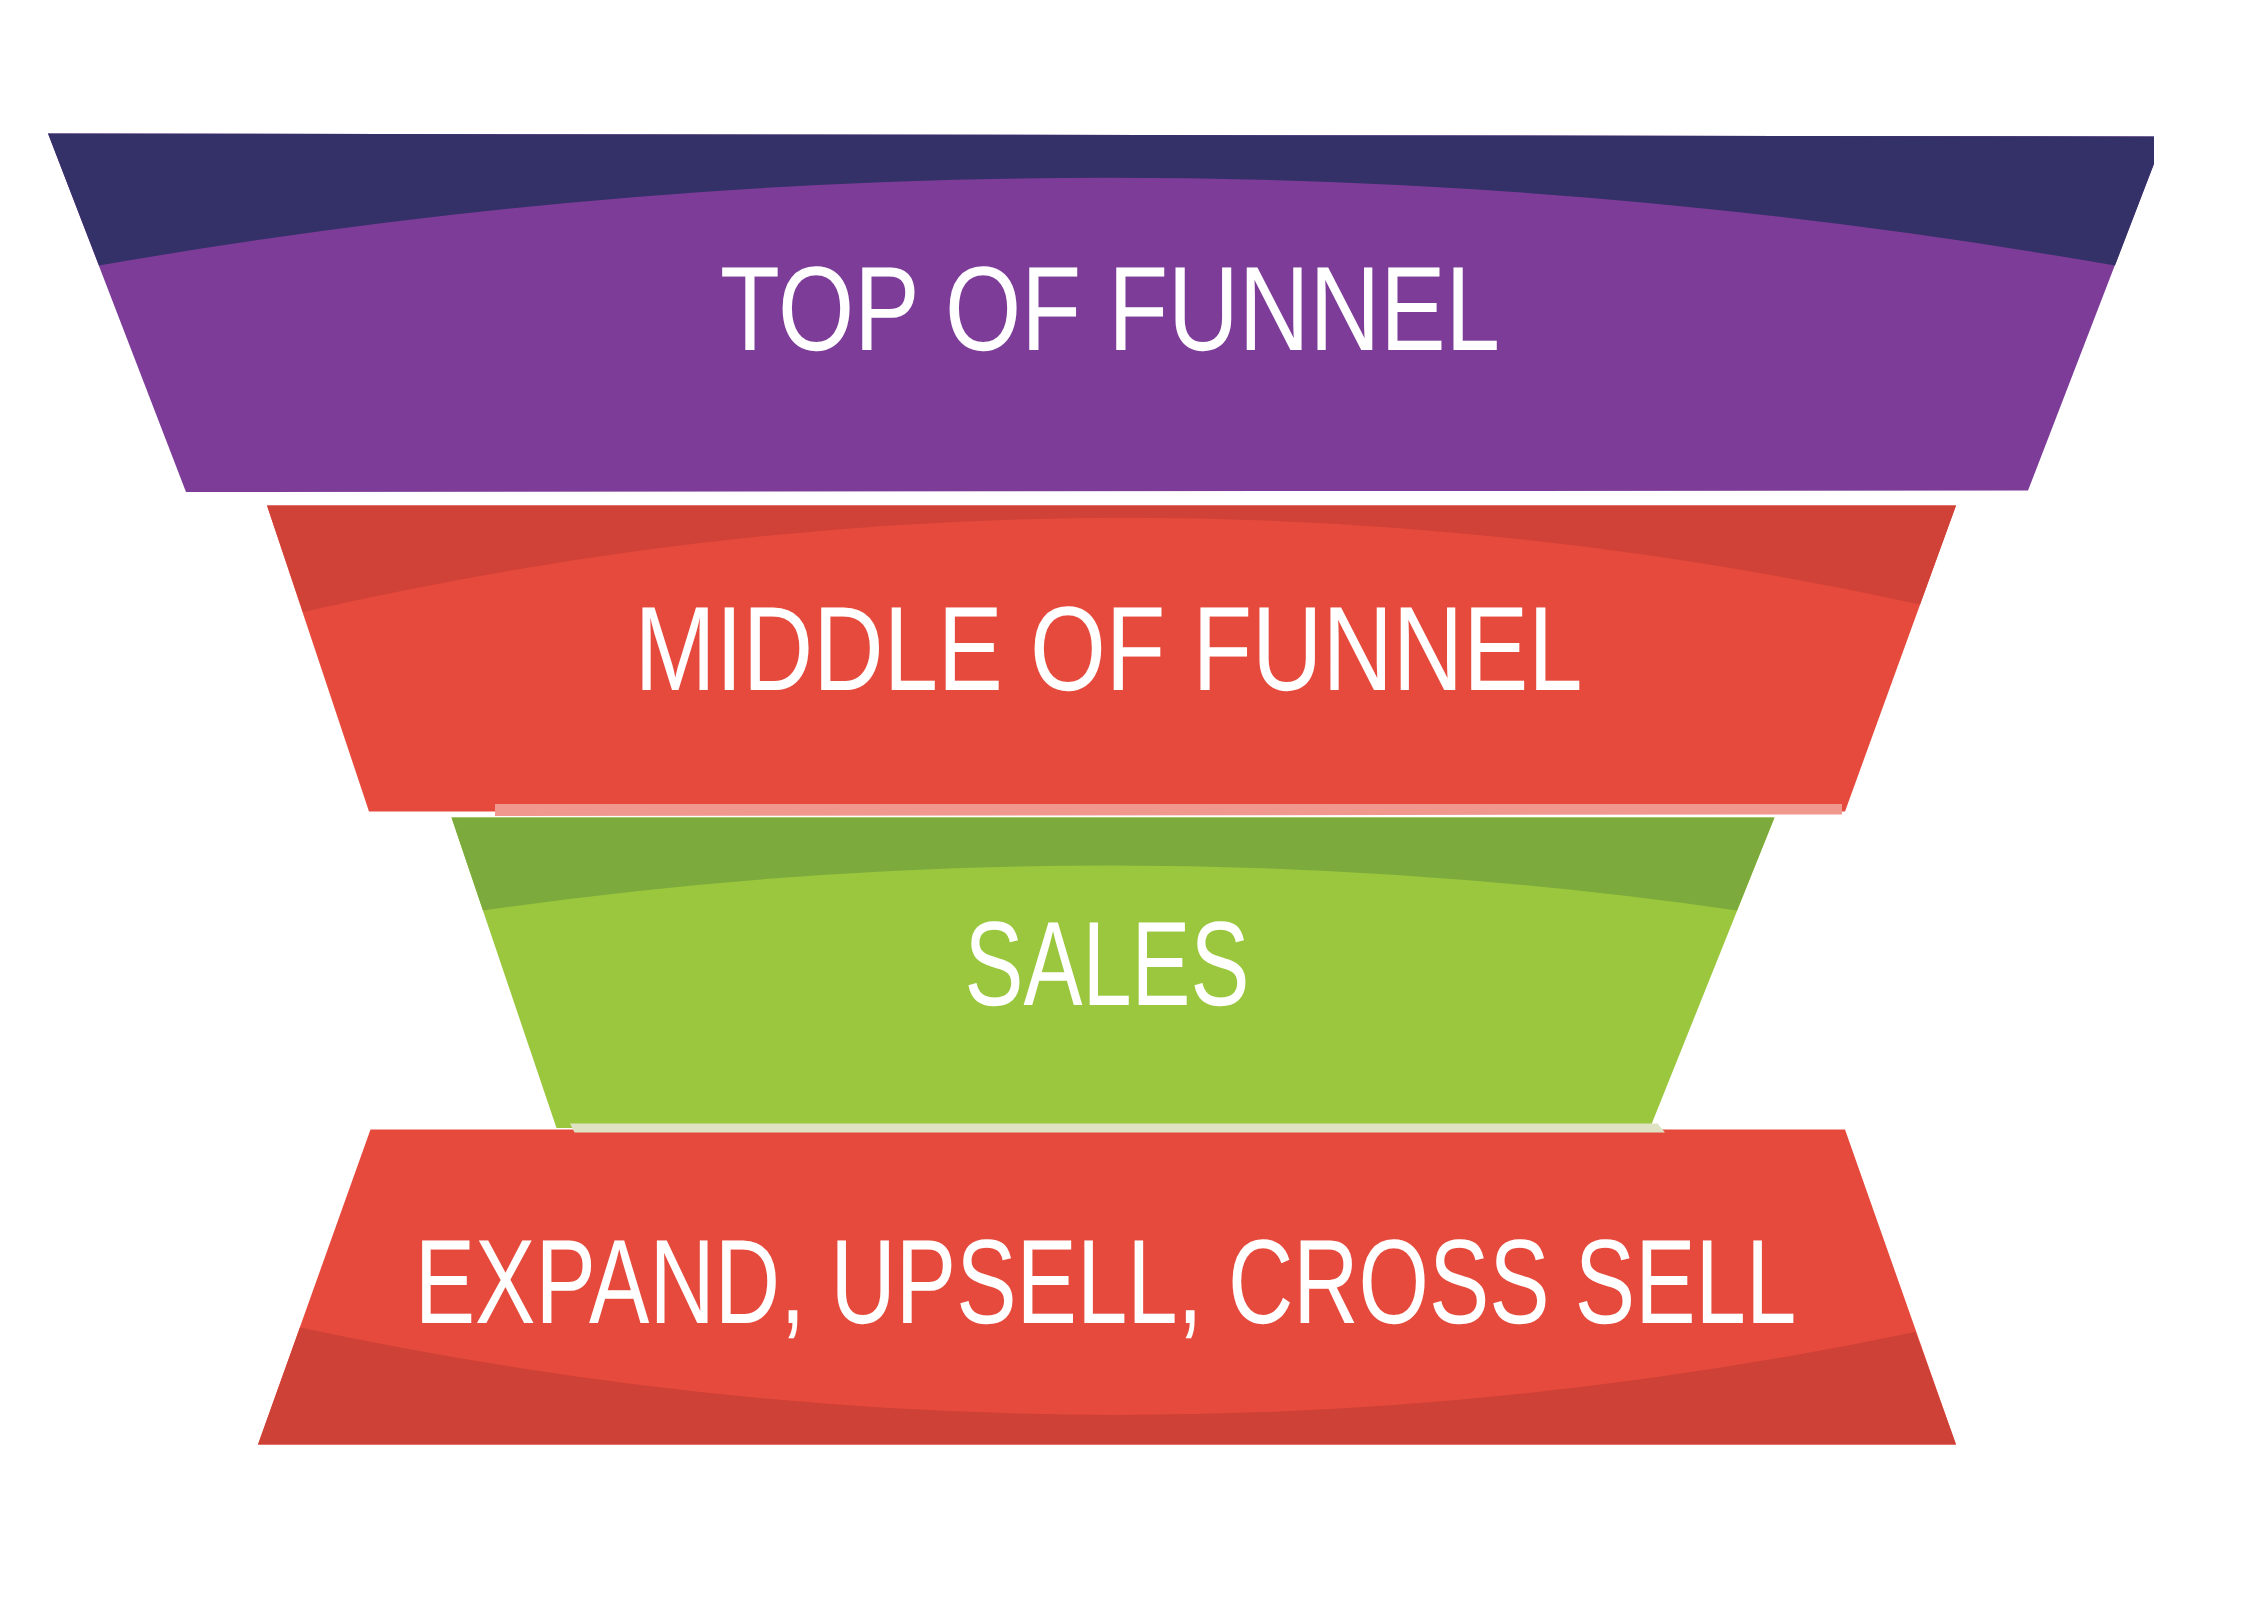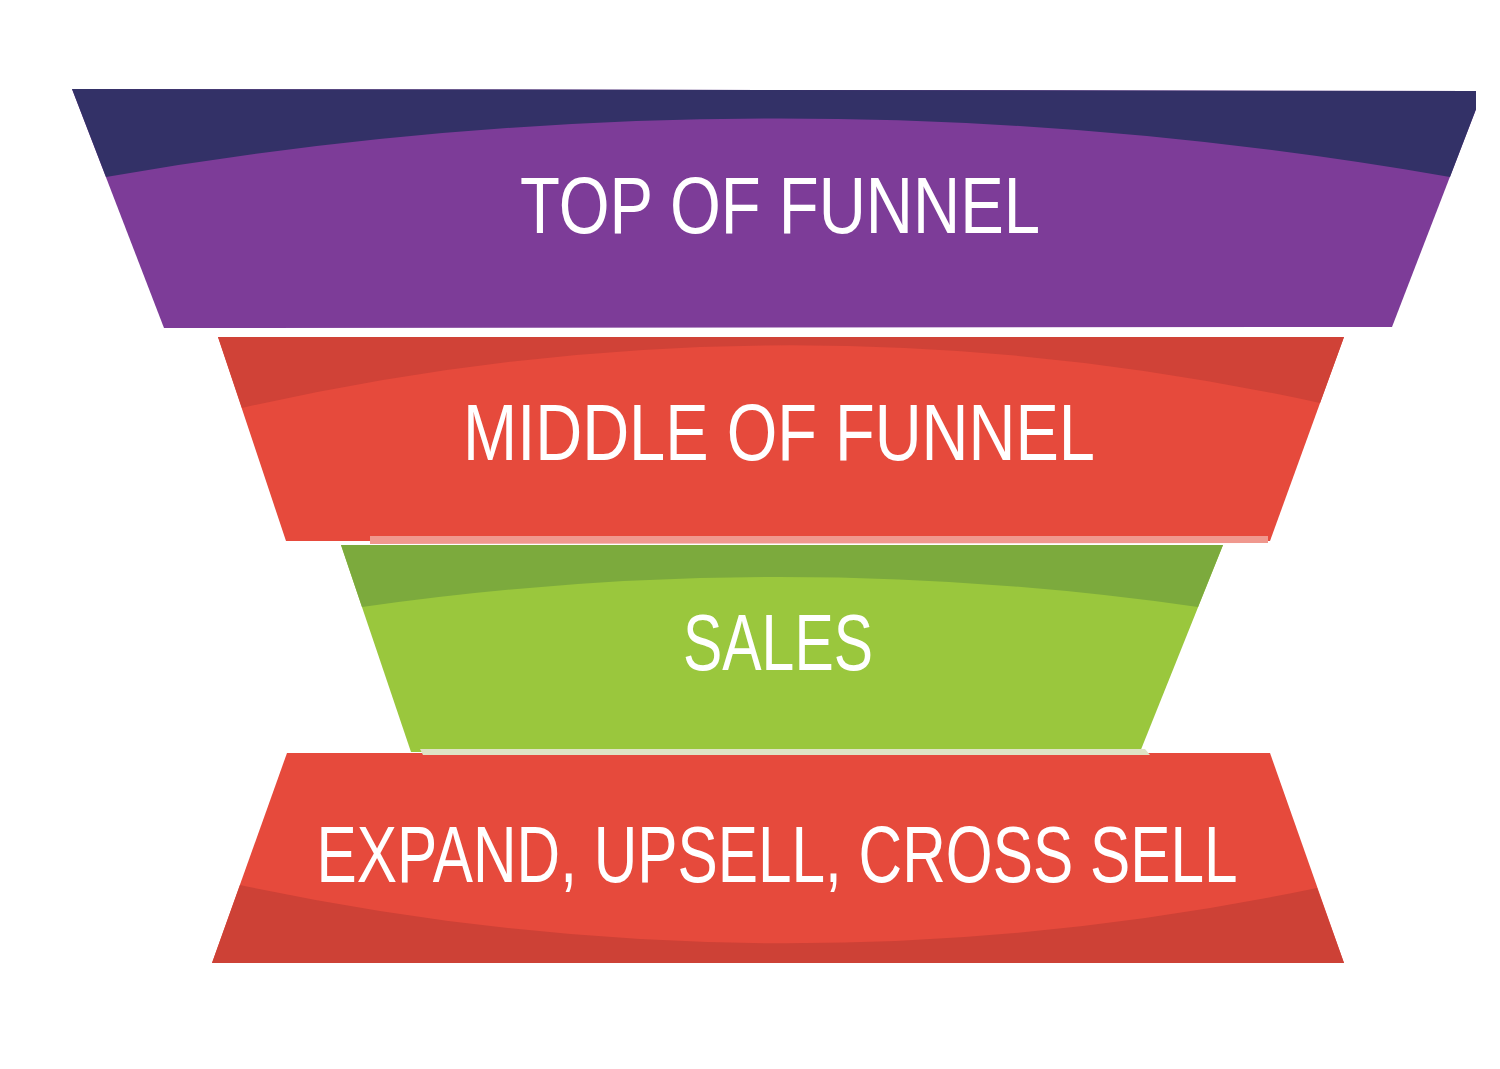--- a/index.html
+++ b/index.html
@@ -6,21 +6,20 @@
     margin: 0;
     padding: 0;
     background: #ffffff;
   }
   .canvas {
     position: relative;
     width: 1436px;
     height: 1069px;
     background: #ffffff;
     overflow: hidden;
-    margin-left: 40px;
   }
   svg { display: block; }
   .stage-label {
     font-family: "Liberation Sans", sans-serif;
     font-weight: 400;
     font-size: 80px;
     fill: #ffffff;
   }
 </style>
 </head>

